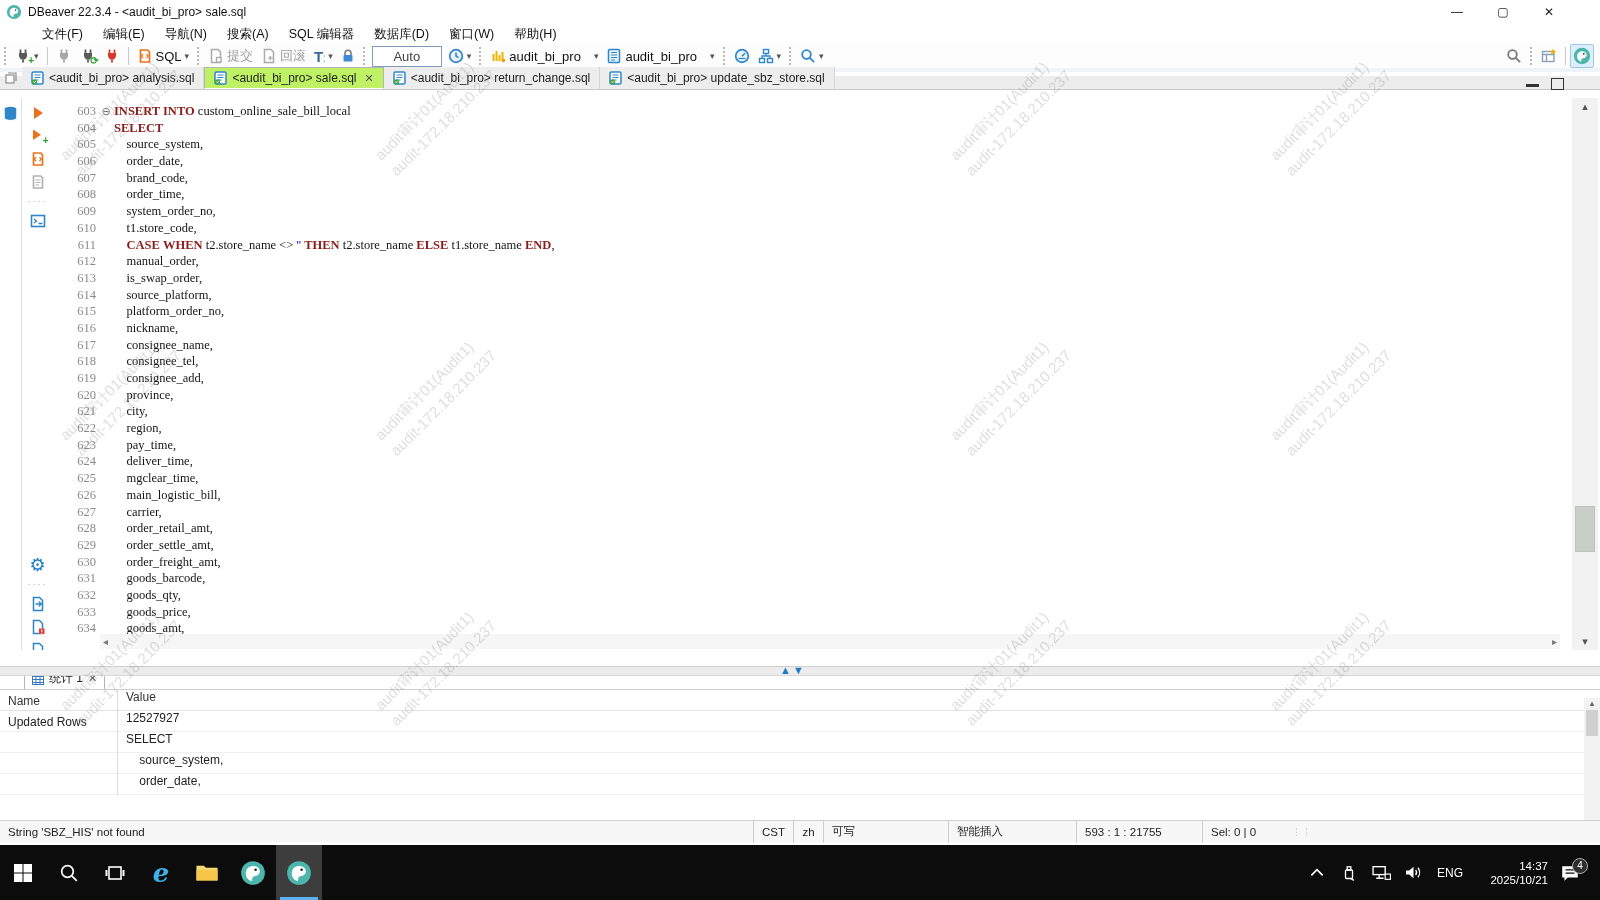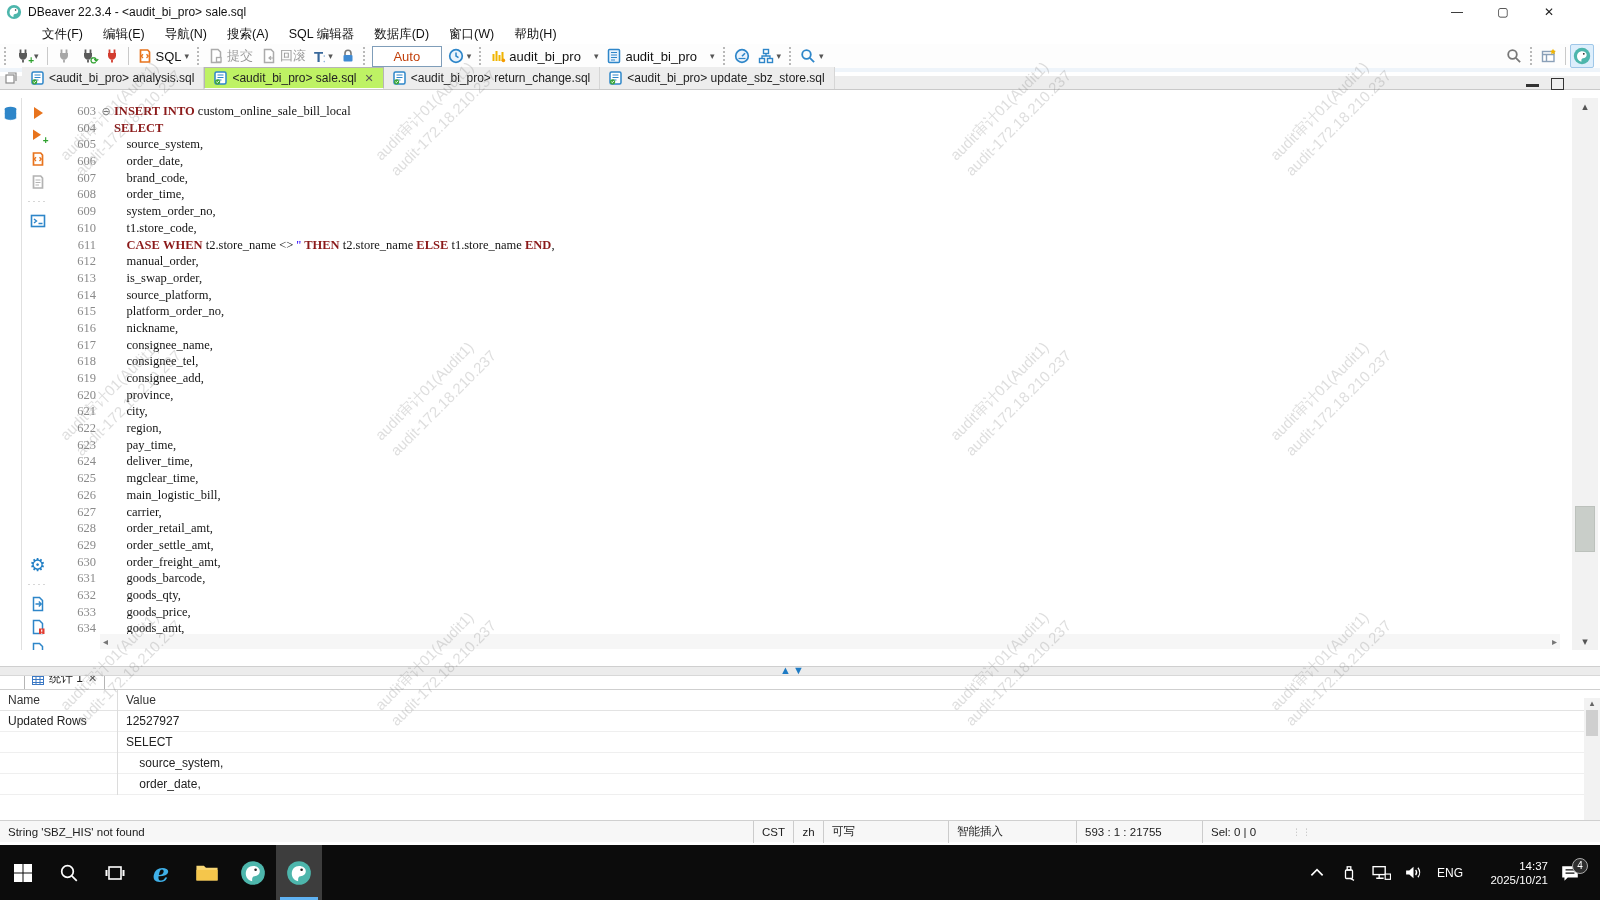--- a/index.html
+++ b/index.html
@@ -19,21 +19,21 @@
   .menu-item { font-size:12.5px; color:#111; padding:0 10px; height:20px; display:flex; align-items:center; }
 
   
   #toolbar { left:0; top:44px; width:1600px; height:28px; background:#fdfdfd; border-bottom:4px solid #eef4fa; display:flex; align-items:center; }
   .tbtn { height:24px; display:flex; align-items:center; gap:3px; padding:0 4px; border-radius:3px; }
   .tsep { width:1px; height:18px; background:#c9c9c9; margin:0 4px; }
   .thandle { width:3px; height:18px; border-left:2px dotted #b9b9b9; margin:0 4px; }
   .caret { font-size:9px; color:#555; }
   .tlabel { font-size:13px; color:#111; }
   .tlabel.dis { color:#9a9a9a; }
-  .autobox { width:70px; height:21px; border:1px solid #7f9db9; background:#fff; display:flex; align-items:center; justify-content:center; font-size:13px; color:#c2410c; margin:0 2px; }
+  .autobox { width:70px; height:21px; border:1px solid #7f9db9; background:#fff; display:flex; align-items:center; justify-content:center; font-size:13px; color:#404040; margin:0 2px; }
   .i16 { width:16px; height:16px; display:block; }
   .i14 { width:14px; height:14px; display:block; }
   .iconwrap { position:relative; display:flex; align-items:center; justify-content:center; }
   .mini-badge { position:absolute; right:-3px; bottom:-2px; font-size:10px; font-weight:bold; color:#2ca02c; line-height:1; }
   .logo-btn { border:1px solid #9fc7e8; background:#ddeefc; padding:2px; border-radius:2px; margin-right:6px; }
 
   
   #tabbar { left:0; top:76px; width:1600px; height:14px; background:#ededed; border-bottom:1px solid #c9c9c9; display:flex; align-items:flex-end; }
   .tab { height:22px; display:flex; align-items:center; gap:5px; padding:0 9px; font-size:12px; color:#222; border-right:1px solid #d6d6d6; background:#ededed; }
   .tab.active { background:#bef264; border:1px solid #b5b5b5; border-bottom:1px solid #fff; }
@@ -67,21 +67,21 @@
   
   #sash { left:0; top:666px; width:1600px; height:10px; background:#ececec; border-top:1px solid #cfcfcf; border-bottom:1px solid #d8d8d8; }
   #sash .arrows { position:absolute; left:780px; top:-3px; color:#1e7bc4; font-size:11px; letter-spacing:2px; }
 
   
   #bottom { left:0; top:676px; width:1600px; height:144px; background:#fff; overflow:hidden; }
   .btab-row { height:14px; display:flex; align-items:flex-end; border-bottom:1px solid #cfcfcf; }
   .btab { margin-left:24px; height:22px; display:flex; align-items:center; gap:5px; padding:0 7px; border:1px solid #b5b5b5; border-bottom:none; background:#fff; font-size:12px; color:#222; }
   .btab .close { font-size:11px; color:#555; }
   .stats-table { position:relative; }
-  .shead, .srow { display:flex; height:21px; align-items:center; font-size:12px; color:#222; border-bottom:1px solid #efefef; }
+  .shead, .srow { display:flex; height:21px; align-items:flex-start; font-size:12px; color:#222; border-bottom:1px solid #efefef; }
   .shead { border-bottom:1px solid #e3e3e3; color:#333; }
   .scell-name { width:118px; padding-left:8px; border-right:1px solid #dcdcdc; height:21px; display:flex; align-items:center; flex:none; }
   .scell-value { padding-left:8px; white-space:pre; }
   #bscroll { position:absolute; left:1584px; top:698px; width:16px; height:122px; background:#f2f2f2; }
   #bscroll .arr { text-align:center; color:#666; font-size:9px; }
   #bthumb { margin:2px auto; width:12px; height:26px; background:#cfcfcf; }
 
   
   #statusbar { left:0; top:820px; width:1600px; height:22px; background:#f7f7f7; border-top:1px solid #d0d0d0; display:flex; align-items:center; font-size:11.5px; color:#222; }
   .smsg { padding-left:8px; flex:1; }

